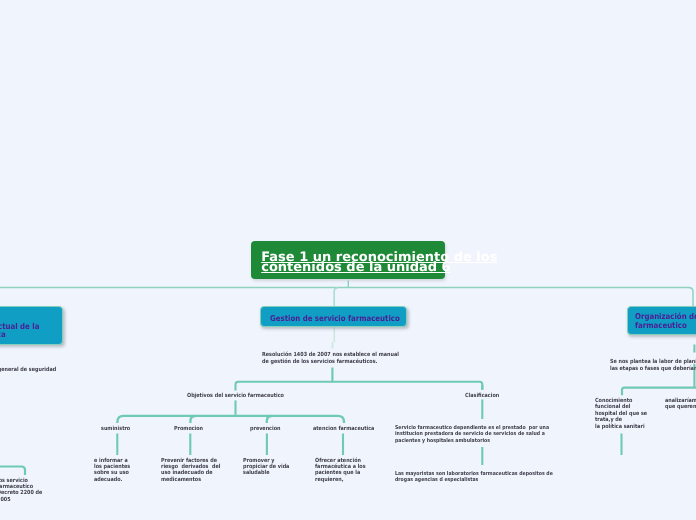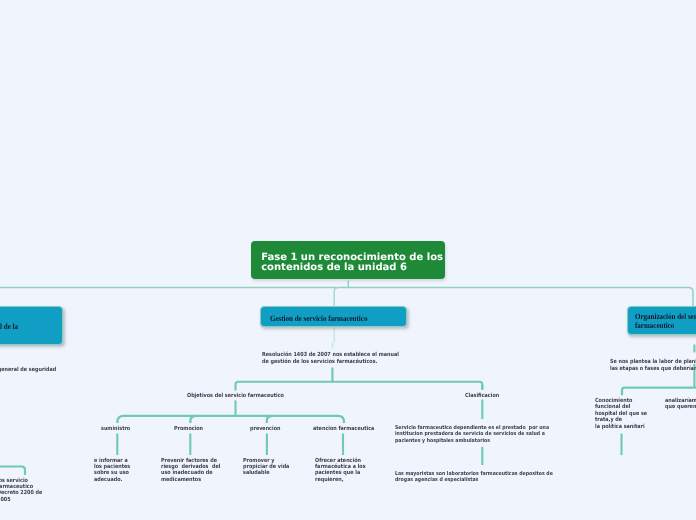--- a/index.html
+++ b/index.html
@@ -7,24 +7,24 @@
        font-family:"DejaVu Sans",sans-serif;
        -webkit-font-smoothing:antialiased;text-rendering:geometricPrecision;}
   #canvas{position:relative;width:696px;height:520px;overflow:hidden;}
   #canvas *{-webkit-font-smoothing:antialiased;-moz-osx-font-smoothing:grayscale;}
   #canvas{transform:translateZ(0);}
   svg.links{position:absolute;left:0;top:0;width:696px;height:520px;
             pointer-events:none;overflow:visible;}
   .node{position:absolute;box-sizing:border-box;}
   .root-node{background:#1e8a38;color:#fff;border-radius:4px;
      box-shadow:1px 2px 3px rgba(100,110,120,0.22);}
-  .root-node > div{font-weight:bold;font-size:10px;line-height:10px;
-     position:absolute;left:10.2px;top:11.5px;white-space:nowrap;}
-  .main-node{background:#119ec4;color:#0f172a;border:1.6px solid #86d0bb;border-radius:4px;
-     box-shadow:1.5px 2px 3px rgba(110,118,128,0.42);font-family:Liberation Serif, serif;}
+  .root-node > div{font-weight:bold;font-size:13px;line-height:10px;
+     position:absolute;left:10.2px;top:11.5px;white-space:nowrap;text-decoration:underline;}
+  .main-node{background:#119ec4;color:#4c1d95;border:1.6px solid #86d0bb;border-radius:4px;
+     box-shadow:1.5px 2px 3px rgba(110,118,128,0.42);}
   .main-node > div{font-weight:bold;font-size:8.05px;line-height:8.5px;
      position:absolute;white-space:nowrap;
      transform:scaleX(0.87);transform-origin:0 0;}
   .label{position:absolute;color:#3d3d4a;font-size:5.6px;font-weight:bold;
      white-space:nowrap;line-height:7px;
      transform:scaleX(0.87);transform-origin:0 0;}
   .para{position:absolute;color:#3d3d4a;font-size:5.6px;line-height:7.3px;
      font-weight:bold;white-space:pre;
      transform:scaleX(0.87);transform-origin:0 0;}
   .para.tight{line-height:6.4px;}

